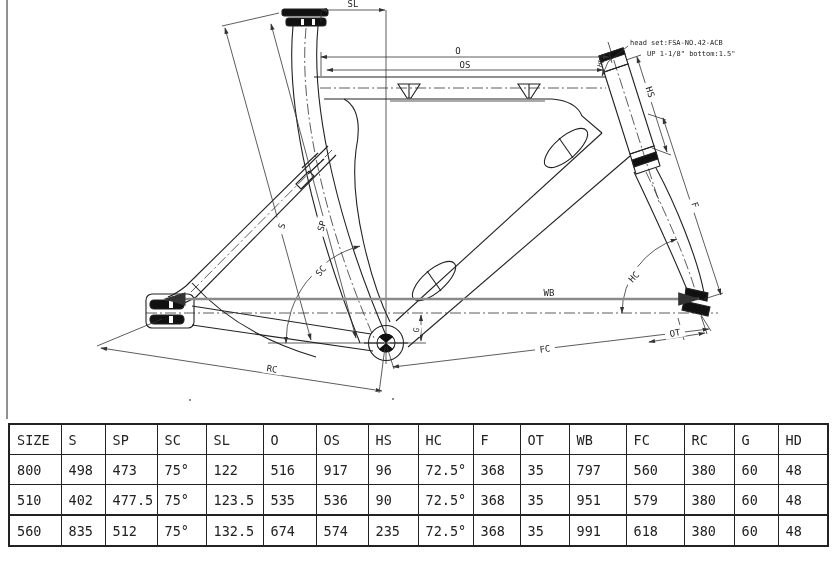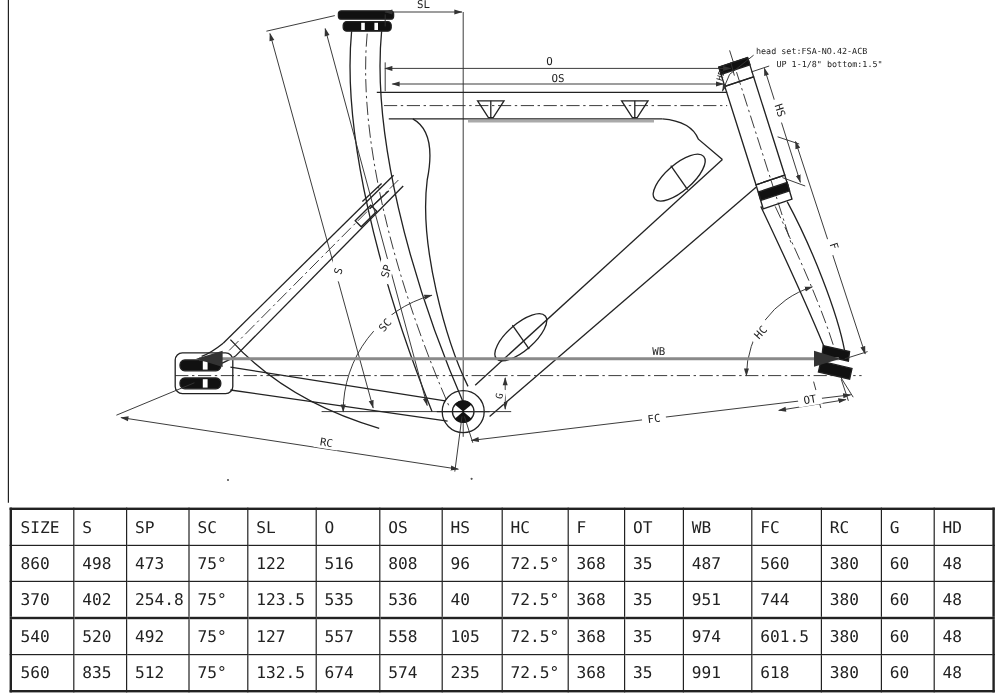--- a/index.html
+++ b/index.html
@@ -255,69 +255,51 @@
             <th>OT</th>
             <th>WB</th>
             <th>FC</th>
             <th>RC</th>
             <th>G</th>
             <th>HD</th>
           </tr>
     </thead>
     <tbody>
           <tr>
-            <td>860</td>
+            <td>800</td>
             <td>498</td>
             <td>473</td>
             <td>75°</td>
             <td>122</td>
             <td>516</td>
-            <td>808</td>
+            <td>917</td>
             <td>96</td>
             <td>72.5°</td>
             <td>368</td>
             <td>35</td>
-            <td>487</td>
+            <td>797</td>
             <td>560</td>
             <td>380</td>
             <td>60</td>
             <td>48</td>
           </tr>
           <tr class="thick-bottom">
-            <td>370</td>
+            <td>510</td>
             <td>402</td>
-            <td>254.8</td>
+            <td>477.5</td>
             <td>75°</td>
             <td>123.5</td>
             <td>535</td>
             <td>536</td>
-            <td>40</td>
+            <td>90</td>
             <td>72.5°</td>
             <td>368</td>
             <td>35</td>
             <td>951</td>
-            <td>744</td>
-            <td>380</td>
-            <td>60</td>
-            <td>48</td>
-          </tr>
-          <tr>
-            <td>540</td>
-            <td>520</td>
-            <td>492</td>
-            <td>75°</td>
-            <td>127</td>
-            <td>557</td>
-            <td>558</td>
-            <td>105</td>
-            <td>72.5°</td>
-            <td>368</td>
-            <td>35</td>
-            <td>974</td>
-            <td>601.5</td>
+            <td>579</td>
             <td>380</td>
             <td>60</td>
             <td>48</td>
           </tr>
           <tr>
             <td>560</td>
             <td>835</td>
             <td>512</td>
             <td>75°</td>
             <td>132.5</td>

